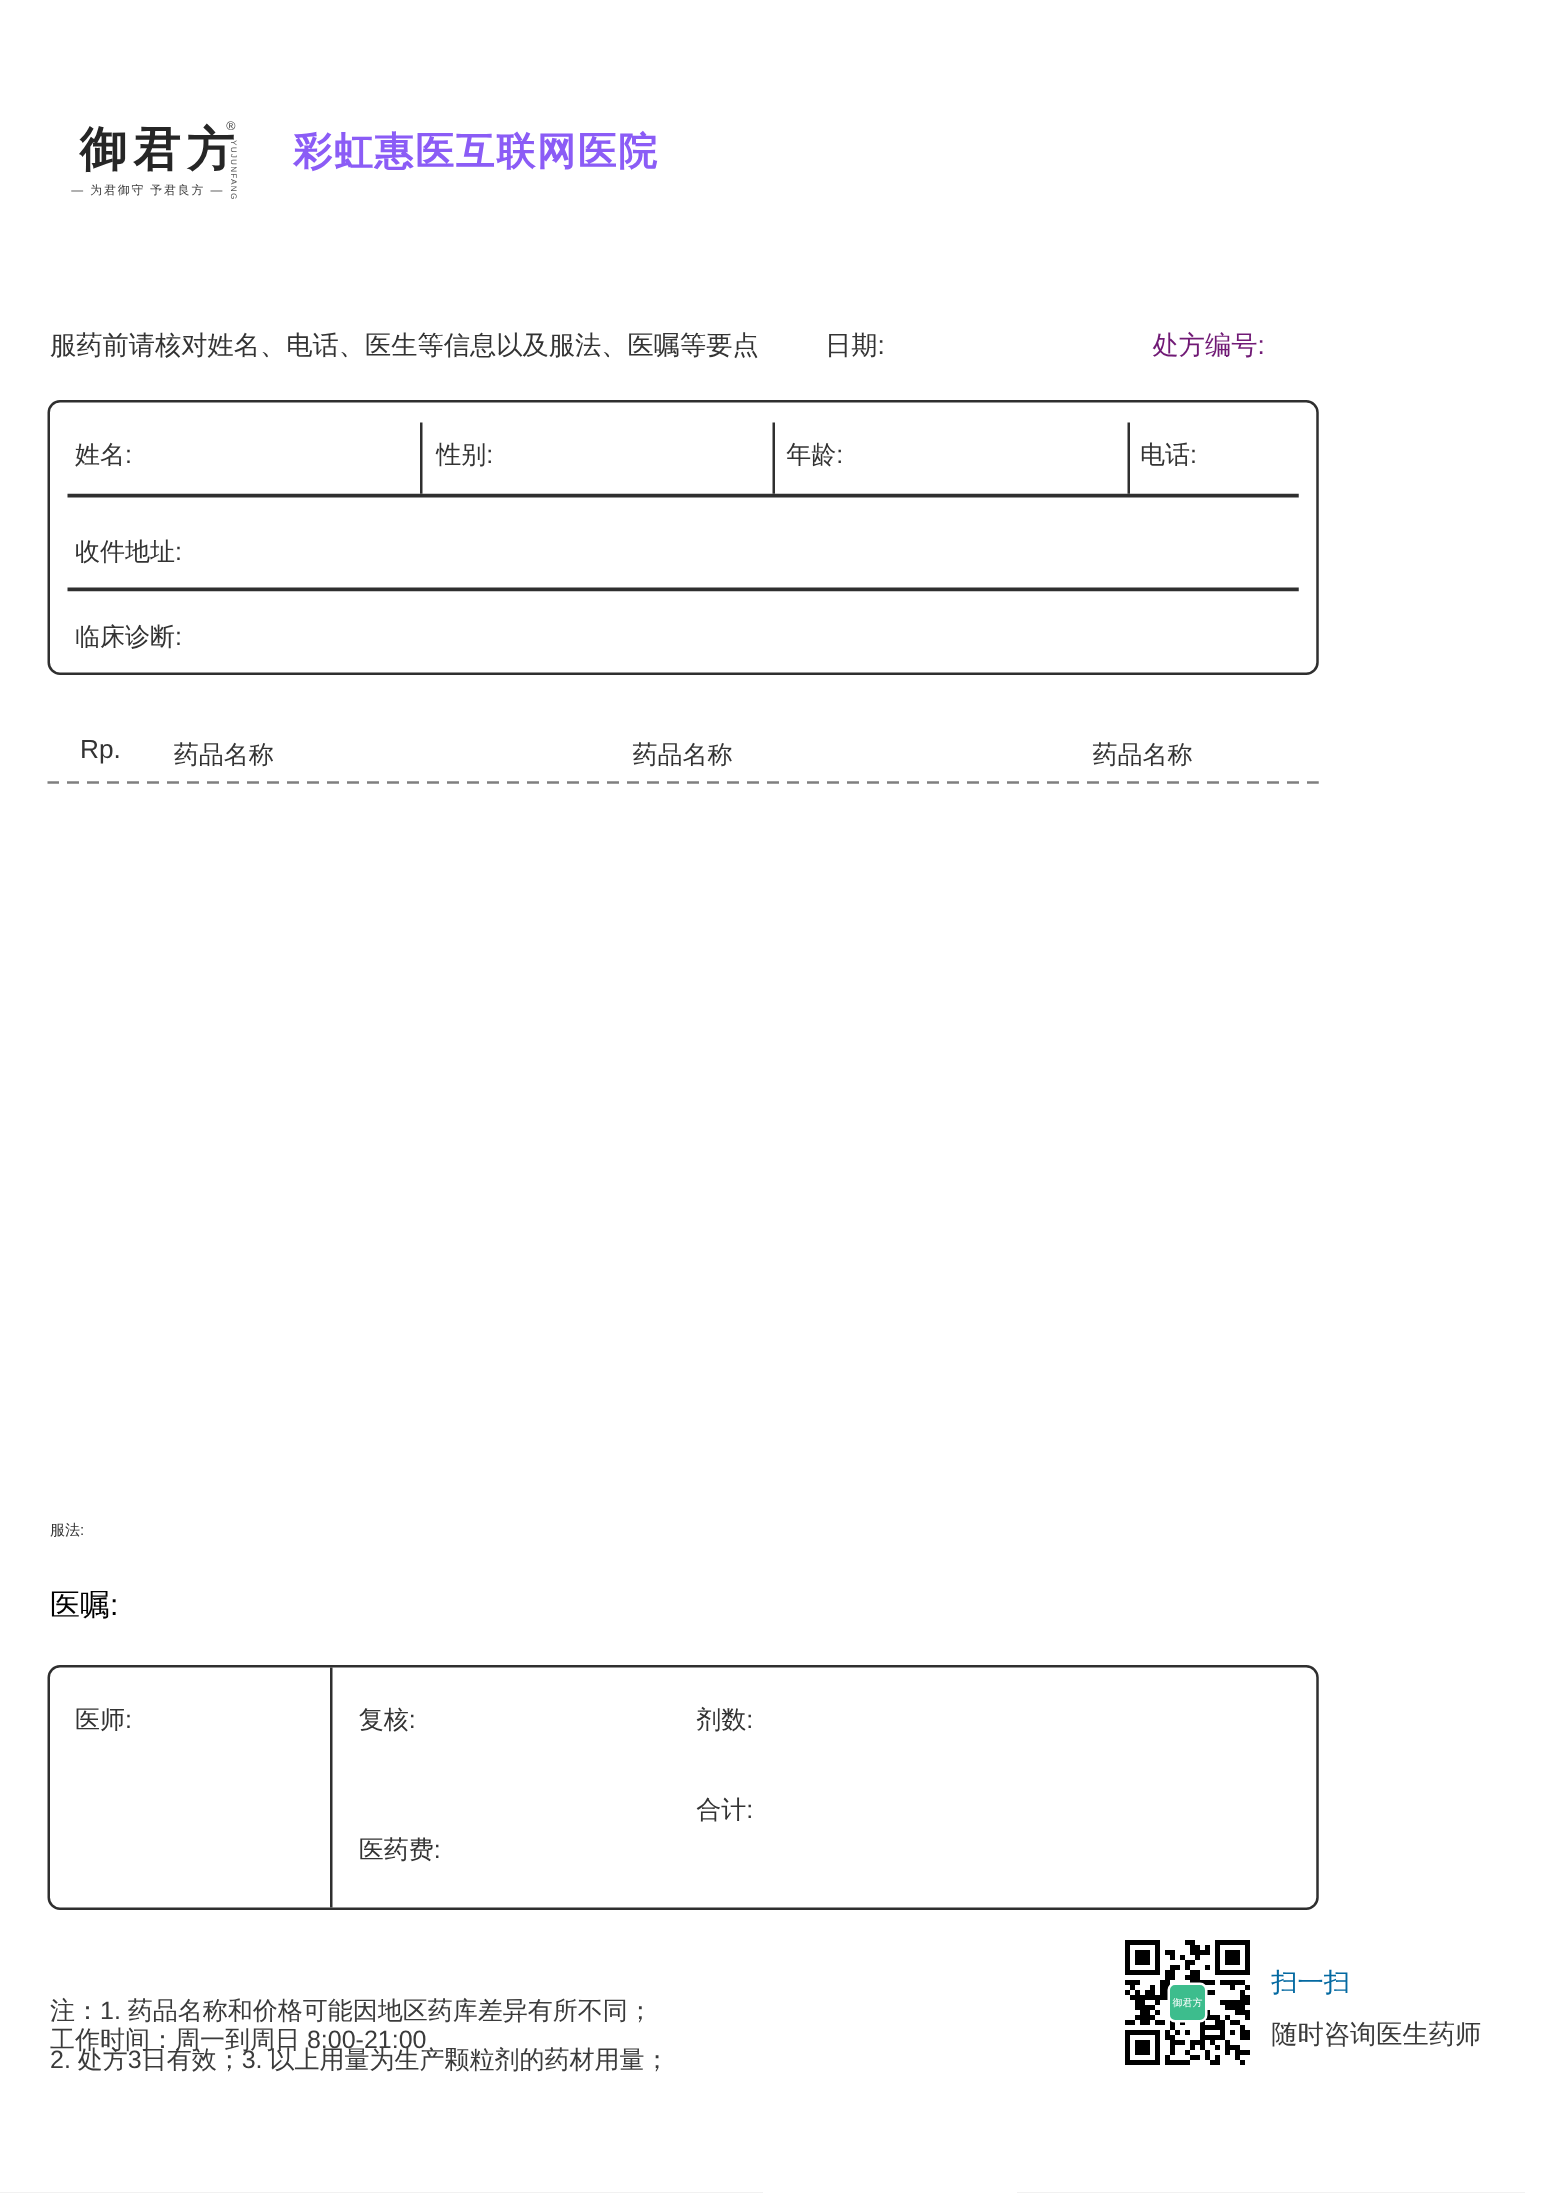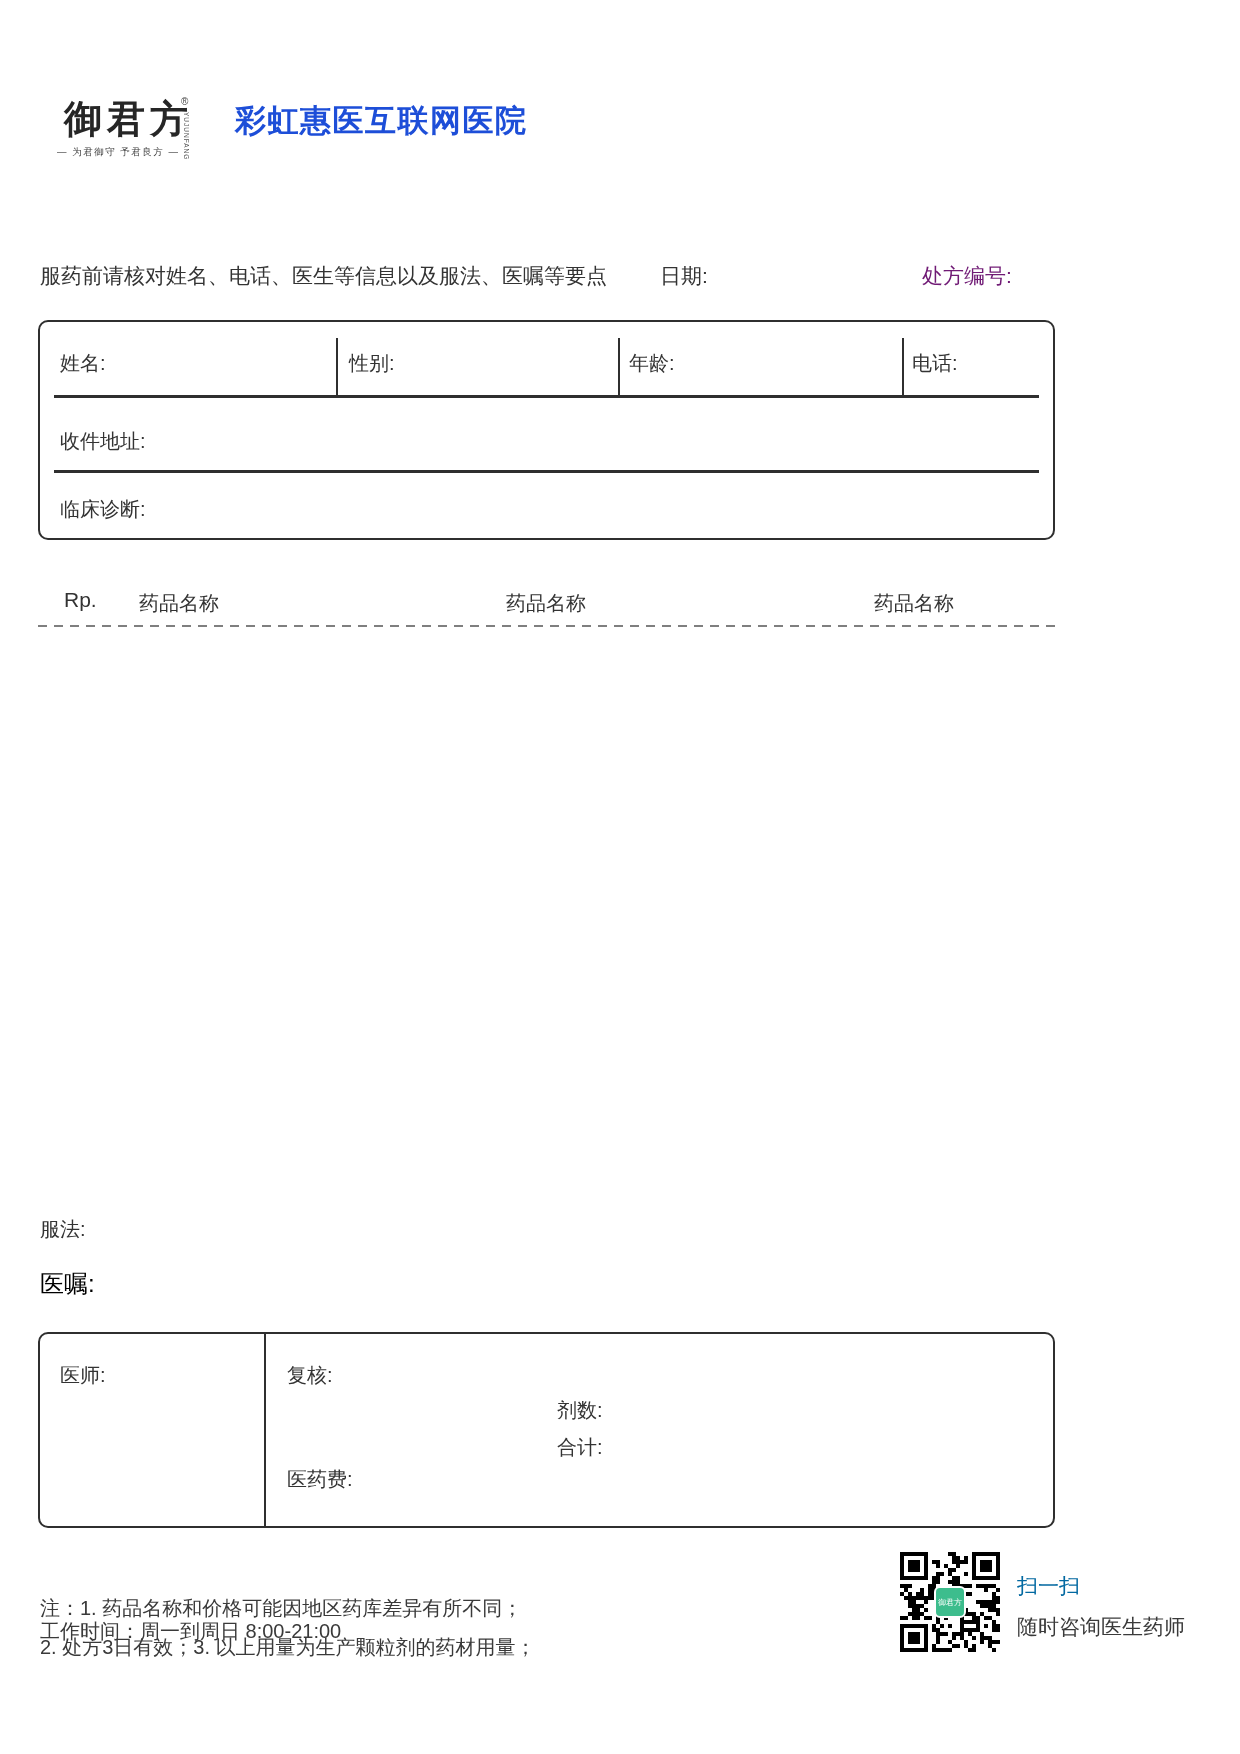--- a/index.html
+++ b/index.html
@@ -15,21 +15,21 @@
     left:64px;top:94px;font-family:"DejaVu Serif","Liberation Serif",serif;
     font-weight:700;font-size:38px;color:#262626;letter-spacing:5px;white-space:nowrap;
   }
   .logo-reg{left:181px;top:96px;font-size:10px;color:#444;}
   .logo-vertical{
     left:182px;top:112px;font-size:6.5px;color:#555;letter-spacing:1px;
     writing-mode:vertical-rl;text-orientation:mixed;line-height:1;
   }
   .logo-tagline{left:57px;top:146px;font-size:9.5px;color:#3c3c3c;letter-spacing:1.5px;white-space:nowrap;}
   .hospital-title{
-    left:235px;top:100px;font-size:31px;font-weight:900;color:#1d4ed8;
+    left:235px;top:100px;font-size:31px;font-weight:900;color:#8b5cf6;
     letter-spacing:1.5px;white-space:nowrap;margin:0;
   }
 
   
   .notice{left:40px;top:262px;font-size:21px;color:#333;white-space:nowrap;}
   .date-label{left:660px;top:262px;font-size:21px;color:#333;}
   .rx-label{left:922px;top:262px;font-size:21px;color:#701a75;}
 
   
   .patient-box{
@@ -43,21 +43,21 @@
 
   
   .rp{left:64px;top:588px;font-size:21px;color:#333;}
   .drug-col{position:absolute;top:590px;font-size:20px;color:#333;}
   .dashed-line{
     left:38px;top:625px;width:1017px;height:2px;
     background:repeating-linear-gradient(90deg,#7f7f7f 0 9px,transparent 9px 16px);
   }
 
   
-  .usage-label{left:40px;top:1216px;font-size:20px;color:#333;}
+  .usage-label{left:40px;top:1216px;font-size:12px;color:#333;}
   .advice-label{left:40px;top:1268px;font-size:24px;color:#000000;text-align:right;}
 
   
   .sign-box{
     left:38px;top:1332px;width:1017px;height:196px;
     border:2.5px solid #2f2f2f;border-radius:10px;box-sizing:border-box;
   }
   .sign-vdiv{position:absolute;left:224px;top:0;bottom:0;width:2px;background:#2f2f2f;}
   .sbox-label{position:absolute;font-size:20px;color:#333;white-space:nowrap;}
 
@@ -113,21 +113,21 @@
   <div class="drug-col" style="left:874px;">药品名称</div>
   <div class="abs dashed-line"></div>
 
   <div class="abs usage-label">服法:</div>
   <div class="abs advice-label">医嘱:</div>
 
   <div class="abs sign-box">
     <div class="sign-vdiv"></div>
     <div class="sbox-label" style="left:20px;top:28px;">医师:</div>
     <div class="sbox-label" style="left:247px;top:28px;">复核:</div>
-    <div class="sbox-label" style="left:517px;top:28px;margin-top:35px;">剂数:</div>
+    <div class="sbox-label" style="left:517px;top:28px;">剂数:</div>
     <div class="sbox-label" style="left:247px;top:100px;margin-top:32px;">医药费:</div>
     <div class="sbox-label" style="left:517px;top:100px;">合计:</div>
   </div>
 
   <div class="abs foot-line f1">工作时间：周一到周日  8:00-21:00</div>
   <div class="abs foot-line f2">注：1. 药品名称和价格可能因地区药库差异有所不同；</div>
   <div class="abs foot-line f3">2. 处方3日有效；3. 以上用量为生产颗粒剂的药材用量；</div>
 
   <div class="abs qr-wrap">
     <svg id="qr-svg" width="100" height="100" viewBox="0 0 100 100">

